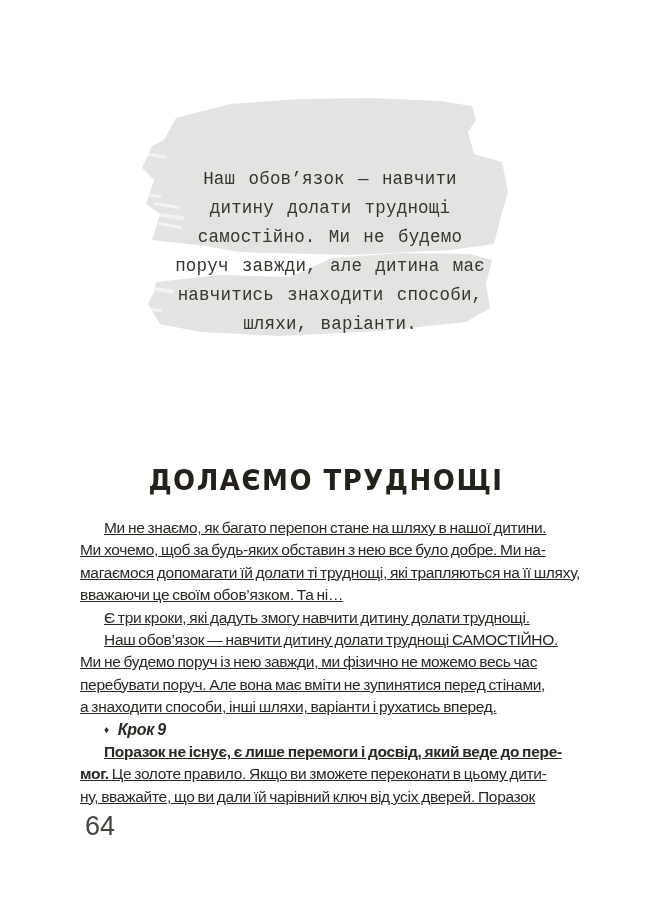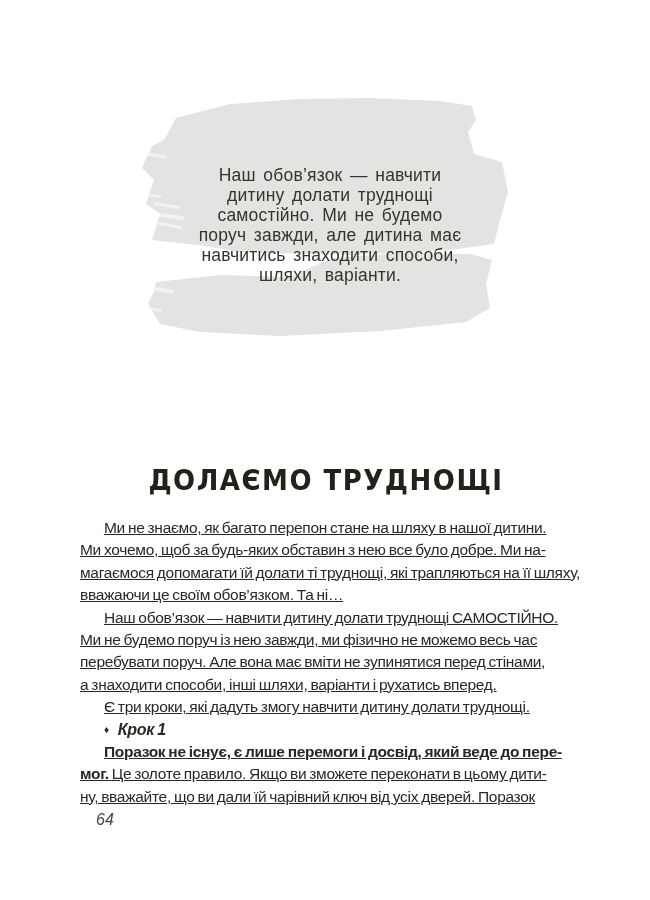--- a/index.html
+++ b/index.html
@@ -23,23 +23,23 @@
   }
 
   
   .quote {
     position: absolute;
     left: 160px;
     top: 165px;
     width: 340px;
     text-align: center;
     white-space: pre;
-    font-family: Liberation Sans, sans-serif;
+    font-family: Liberation Mono, monospace;
     font-size: 17.5px;
-    line-height: 20px;
+    line-height: 29px;
     letter-spacing: 0.2px;
     word-spacing: 2.5px;
     color: var(--quote_ink, #35352f);
   }
 
   
   .heading {
     position: absolute;
     left: 80px;
     top: 464px;
@@ -90,27 +90,26 @@
   .step-line .step-label {
     font-style: italic;
     font-weight: bold;
     font-size: 16px;
   }
 
   .para-mixed strong { font-weight: bold; }
 
   .pagenum {
     position: absolute;
-    left: 96px;
+    left: 85px;
     top: 811px;
     font-family: "Liberation Sans", sans-serif;
-    font-size: 16px;
+    font-size: 27px;
     font-weight: 400;
     color: var(--page_number_ink, #46443f);
-    font-style: italic;
   }
 </style>
 </head>
 <body>
 
 <div class="page">
 
   <svg class="blob-svg" viewBox="0 0 380 245" xmlns="http://www.w3.org/2000/svg" aria-hidden="true">
 
     <path id="blob-main" fill="#e3e3e1" d="
@@ -147,26 +146,26 @@
 навчитись знаходити способи,
 шляхи, варіанти.</div>
 
   <h1 class="heading">ДОЛАЄМО ТРУДНОЩІ</h1>
 
   <div class="body-text">
     <p class="para-indent">Ми не знаємо, як багато перепон стане на шляху в нашої дитини.
 Ми хочемо, щоб за будь-яких обставин з нею все було добре. Ми на-
 магаємося допомагати їй долати ті труднощі, які трапляються на її шляху,
 вважаючи це своїм обов’язком. Та ні…</p>
+    <p class="para-indent">Є три кроки, які дадуть змогу навчити дитину долати труднощі.</p>
     <p class="para-indent">Наш обов’язок — навчити дитину долати труднощі САМОСТІЙНО.
 Ми не будемо поруч із нею завжди, ми фізично не можемо весь час
 перебувати поруч. Але вона має вміти не зупинятися перед стінами,
 а знаходити способи, інші шляхи, варіанти і рухатись вперед.</p>
-    <p class="para-indent">Є три кроки, які дадуть змогу навчити дитину долати труднощі.</p>
-    <p class="step-line"><span class="diamond">♦</span><span class="step-label">Крок 1</span></p>
+    <p class="step-line"><span class="diamond">♦</span><span class="step-label">Крок 9</span></p>
     <p class="para-indent para-mixed"><strong>Поразок не існує, є лише перемоги і досвід, який веде до пере-
 мог.</strong> <span>Це золоте правило. Якщо ви зможете переконати в цьому дити-
 ну, вважайте, що ви дали їй чарівний ключ від усіх дверей. Поразок</span></p>
   </div>
 
   <div class="pagenum">64</div>
 
 </div>
 
 </body></html>

